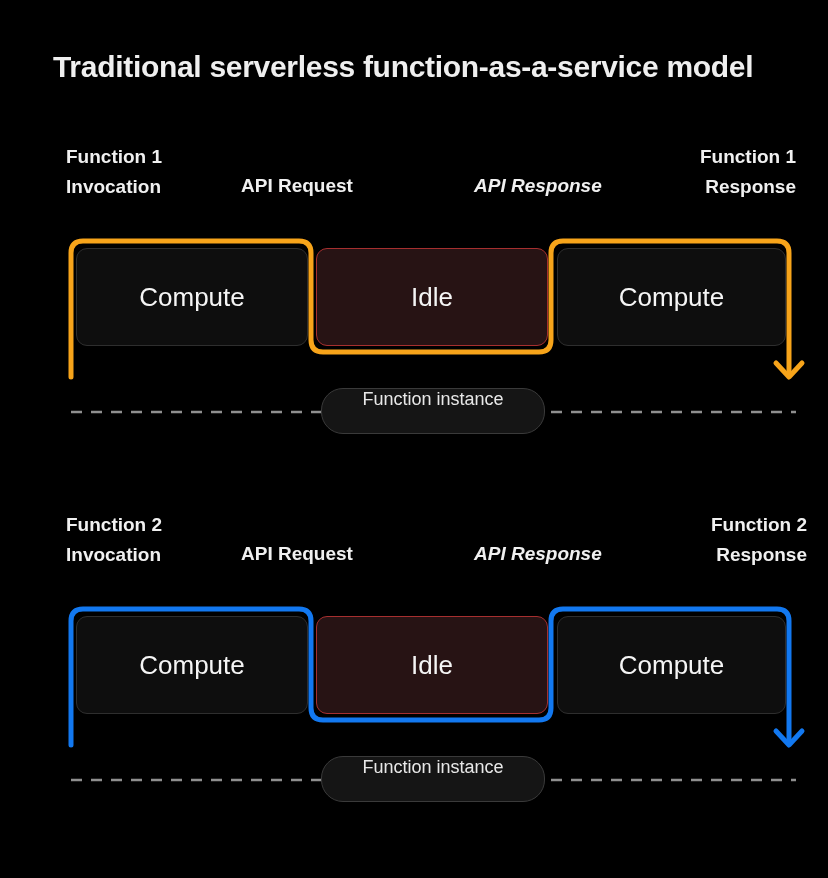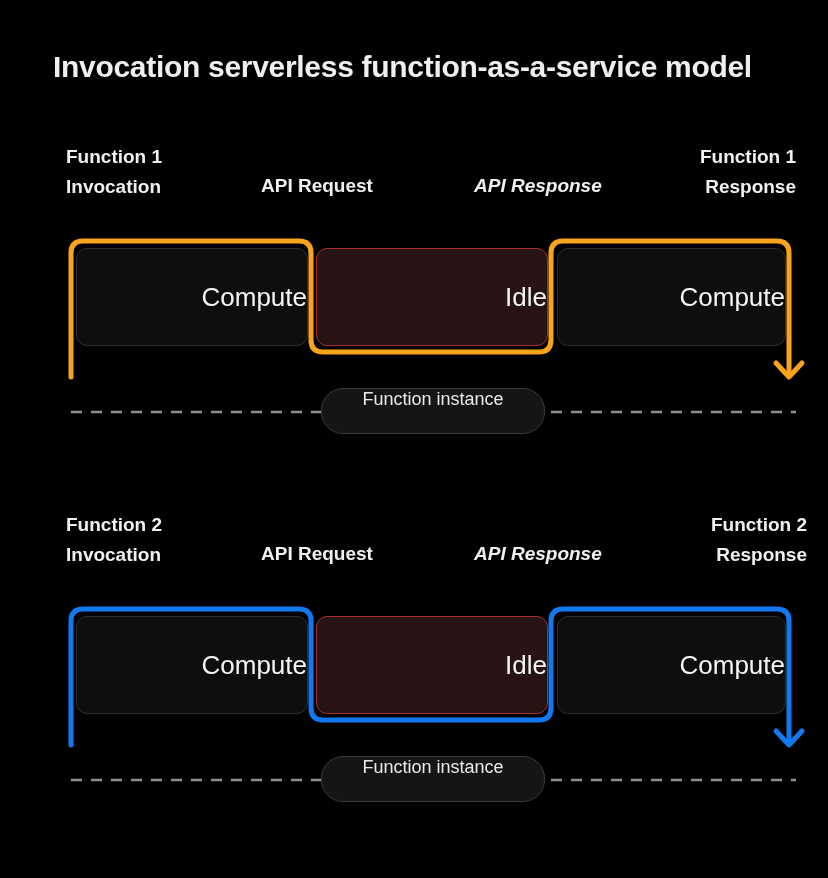--- a/index.html
+++ b/index.html
@@ -31,32 +31,32 @@
 
   .lbl {
     position: absolute;
     color: #F0F0F0;
     font-size: 19px;
     font-weight: 600;
     line-height: 30px;
     white-space: nowrap;
   }
   .lbl-start { left: 50px; top: 2px; }
-  .lbl-request { left: 225px; top: 31px; margin-left: 20px; }
+  .lbl-request { left: 225px; top: 31px; }
   .lbl-response { left: 458px; top: 31px; font-style: italic; }
   .lbl-end { right: 48px; top: 2px; text-align: right; }
 
   .box {
     position: absolute;
     top: 108px;
     height: 98px;
     border-radius: 11px;
     display: flex;
     align-items: center;
-    justify-content: flex-end;
+    justify-content: center;
     color: #F5F5F5;
     font-size: 26px;
     font-weight: 400;
     box-sizing: border-box;
   }
   .box-compute {
     background: #0E0E0E;
     border: 1px solid #2E2E2E;
   }
   .box-idle {
@@ -89,21 +89,21 @@
     color: #E8E8E8;
     font-size: 18px;
     z-index: 2;
   }
 </style>
 </head>
 <body>
 
 <div class="canvas">
 
-  <div class="title">Invocation serverless function-as-a-service model</div>
+  <div class="title">Traditional serverless function-as-a-service model</div>
 
   <div class="flow-row row-1">
     <div class="lbl lbl-start">
       <div>Function 1</div>
       <div>Invocation</div>
     </div>
     <div class="lbl lbl-request">API Request</div>
     <div class="lbl lbl-response">API Response</div>
     <div class="lbl lbl-end">
       <div>Function 1</div>

